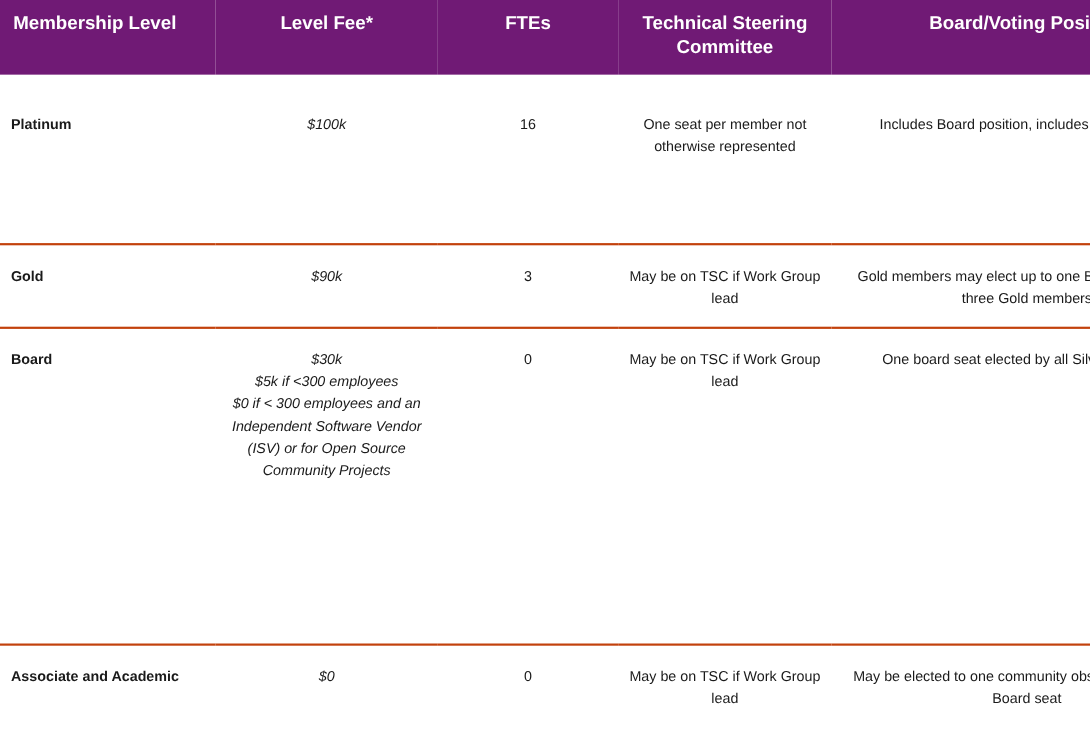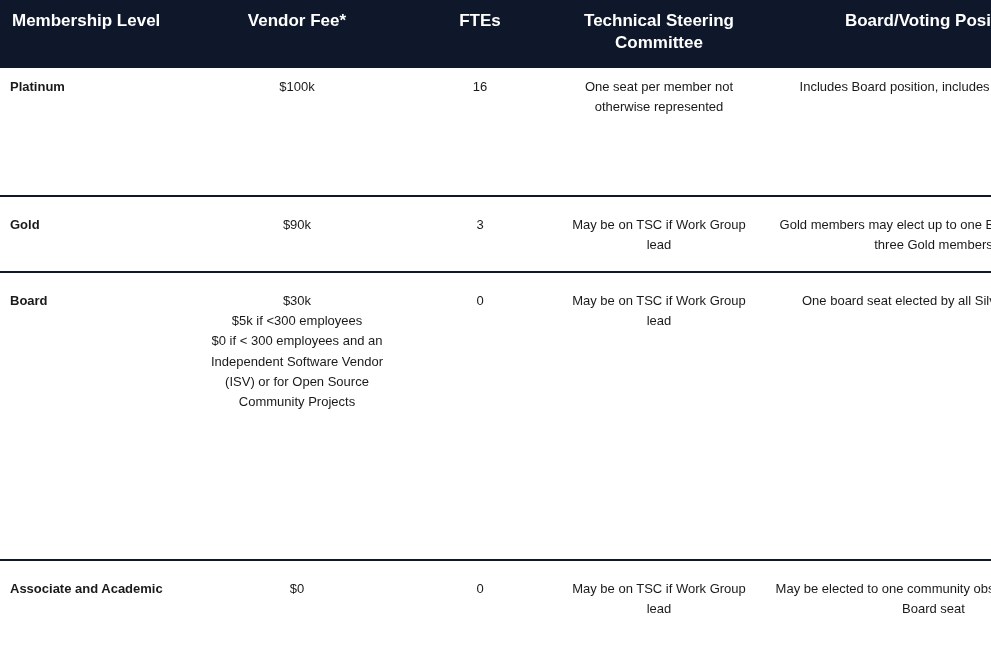--- a/index.html
+++ b/index.html
@@ -13,70 +13,70 @@
     font-family: "Liberation Sans", sans-serif;
     color: #1a1a1a;
     overflow: hidden;
   }
   table.membership-table {
     width: 991px;
     border-collapse: collapse;
     table-layout: fixed;
   }
   table.membership-table thead th {
-    background: #0f172a;
+    background: #701a75;
     color: #ffffff;
     font-size: 17px;
     font-weight: bold;
     line-height: 1.3;
     padding: 10px 12px 14px 12px;
     vertical-align: top;
   }
   th.col-level   { width: 172px; text-align: left; }
   th.col-fee     { width: 178px; text-align: center; }
   th.col-ftes    { width: 140px; }
   th.col-tsc     { width: 170px; text-align: center; }
   th.col-board   { width: 331px; text-align: center; }
 
   table.membership-table tbody td {
     font-size: 13px;
     line-height: 1.55;
     vertical-align: top;
     padding: 18px 10px 10px 10px;
-    border-top: 2px solid #0f172a;
+    border-top: 2px solid #c2410c;
     background: #ffffff;
   }
   tbody tr:first-child td {
     border-top: none;
-    padding-top: 9px;
+    padding-top: 35px;
   }
   td.cell-level {
     font-weight: bold;
     text-align: left;
     padding-left: 14px;
   }
   td.cell-fee   { text-align: center; }
   td.cell-ftes  { text-align: center; }
   td.cell-tsc   { text-align: center; }
   td.cell-board { text-align: center; }
 
-  td .fee-line { display: block; }
+  td .fee-line { display: block; font-style: italic; }
   .row-platinum td { height: 108px; }
   .row-gold td { height: 46px; }
   .row-silver td { height: 258px; }
   .row-associate td { height: 40px; margin-left: 16px; }
 </style>
 </head>
 <body>
 
 <table class="membership-table">
   <thead>
     <tr>
       <th class="col-level">Membership Level</th>
-      <th class="col-fee">Vendor Fee*</th>
+      <th class="col-fee">Level Fee*</th>
       <th class="col-ftes">FTEs</th>
       <th class="col-tsc">Technical Steering Committee</th>
       <th class="col-board">Board/Voting Position</th>
     </tr>
   </thead>
   <tbody>
     <tr class="row-platinum">
       <td class="cell-level">Platinum</td>
       <td class="cell-fee">
         <span class="fee-line">$100k</span>

